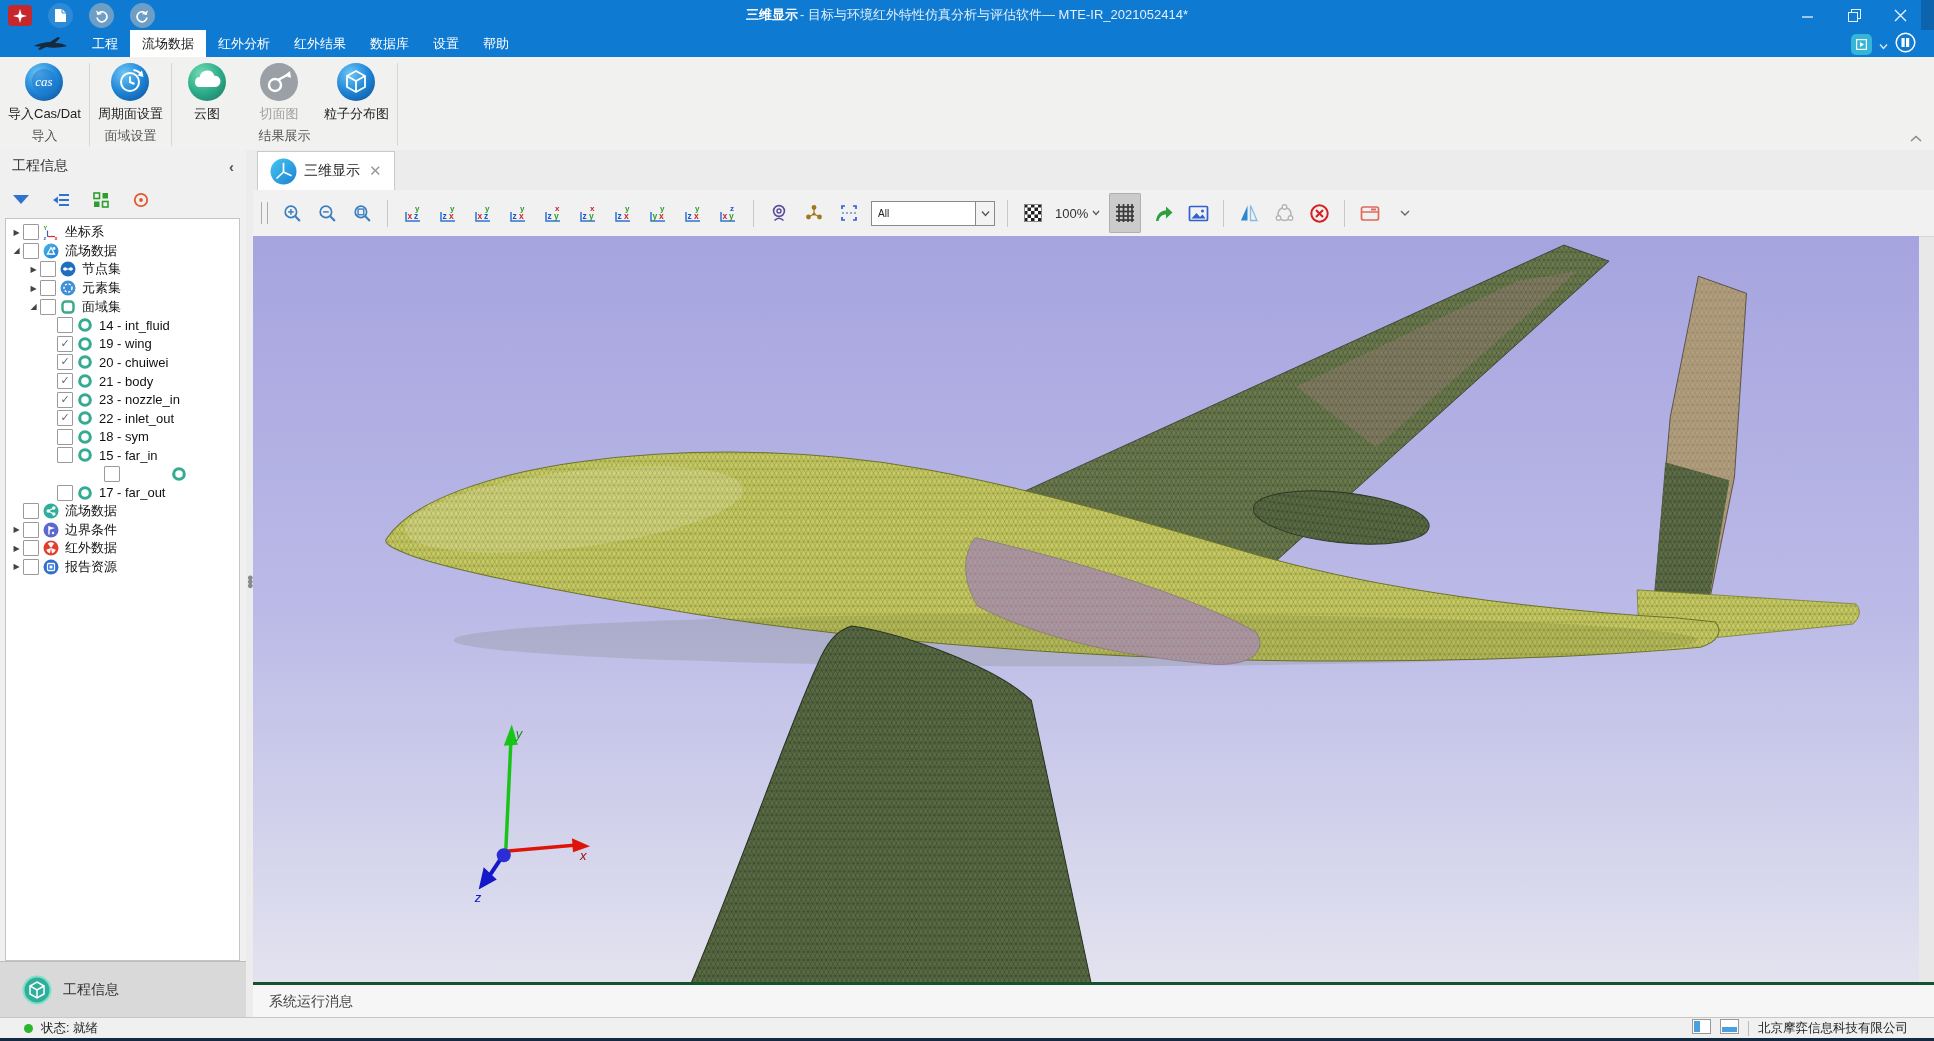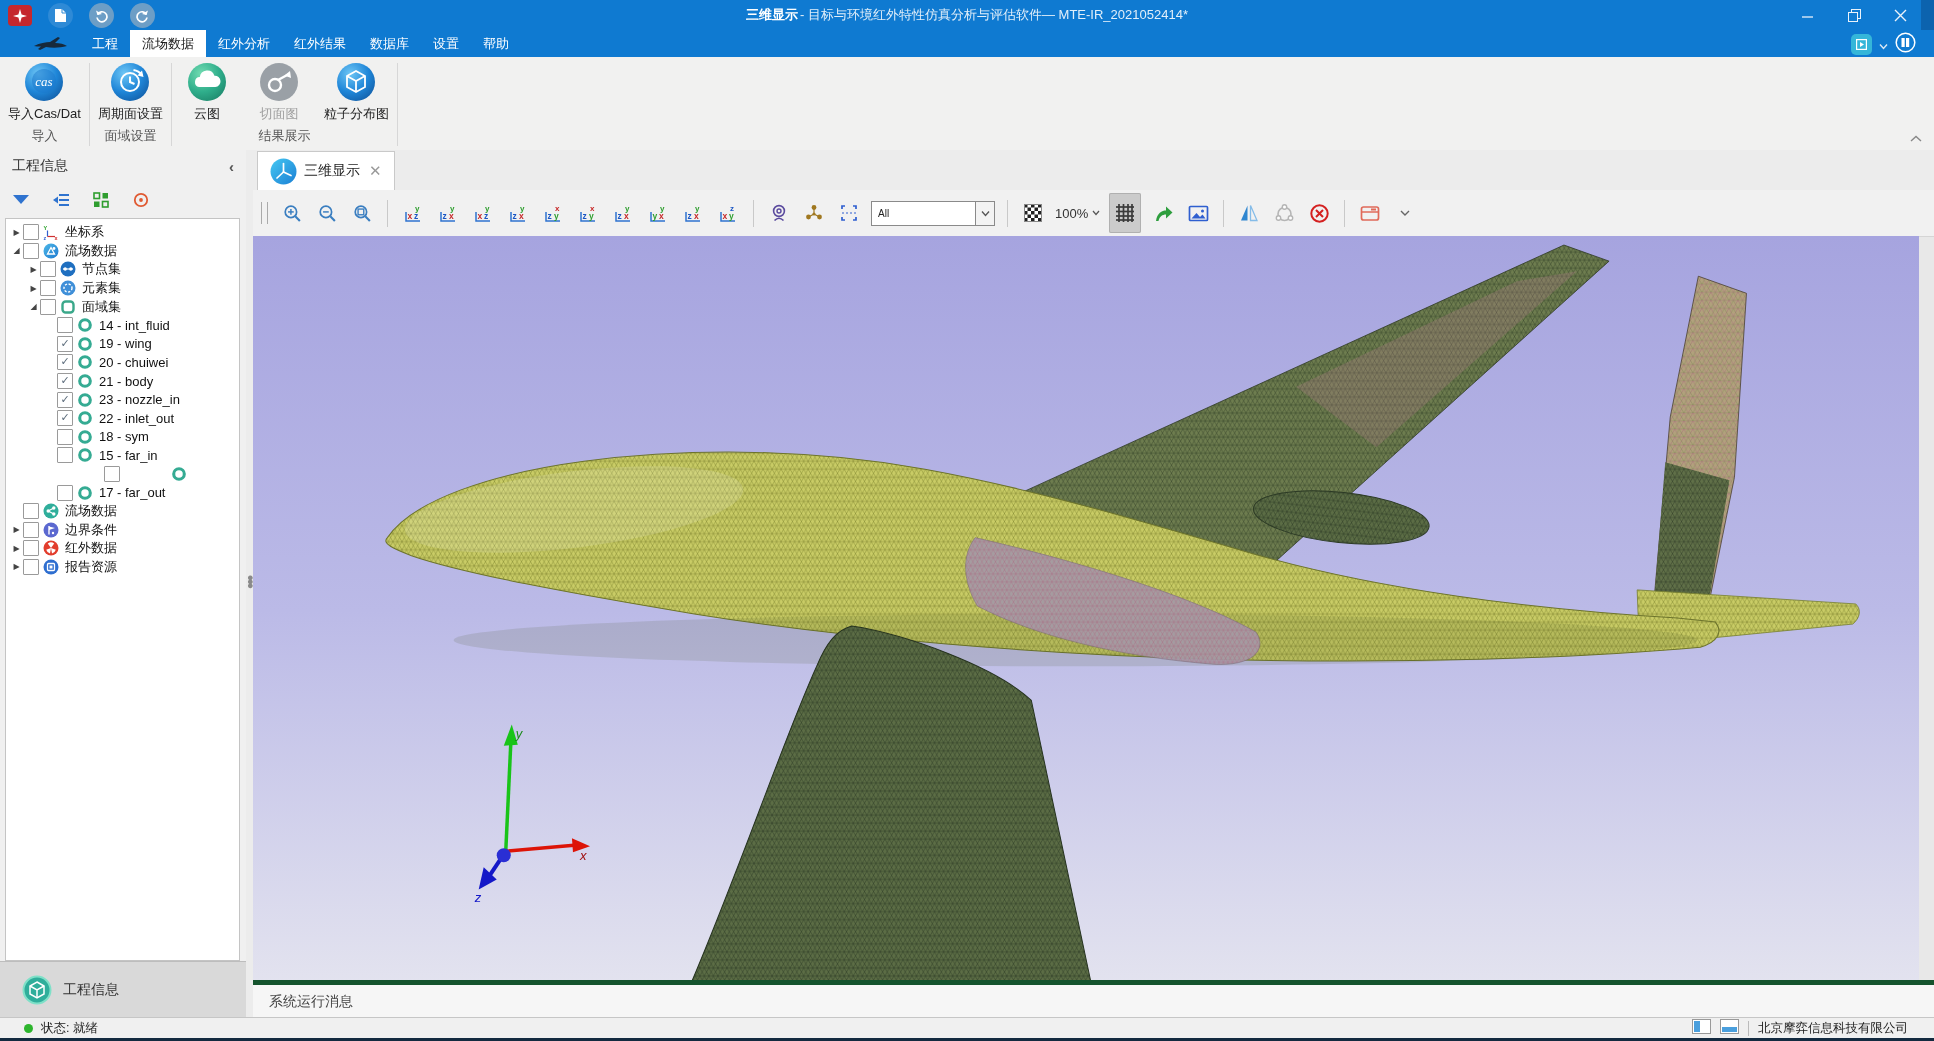--- a/index.html
+++ b/index.html
@@ -62,21 +62,21 @@
   .tbtn.pressed{background:#cbcbcb;box-shadow:inset 0 0 0 1px #b0b0b0;width:32px;height:40px}
   .vsep{width:1px;height:27px;background:#c9c9c9;margin:0 3px;flex:none}
   .handle{width:5px;height:22px;border-left:1px solid #aaa;border-right:1px solid #aaa;flex:none;margin-right:2px}
   .combo{width:122px;height:23px;background:#fff;border:1px solid #8a8a8a;display:flex;align-items:center;font-size:10px;color:#222;flex:none}
   .combo-text{flex:1;padding-left:6px}
   .combo-btn{width:18px;height:100%;border-left:1px solid #8a8a8a;background:#f3f3f3;display:flex;align-items:center;justify-content:center}
   .zoomlabel{font-size:13px;color:#333;display:flex;align-items:center;gap:4px;flex:none}
   #view-icons{display:flex;align-items:center;gap:9px}
   .viewport{position:absolute;top:86px;left:0;right:15px;bottom:33px}
   .viewport svg{display:block;width:100%;height:100%}
-  .msgbar{position:absolute;left:0;right:0;bottom:0;height:33px;background:#f6f6f6;border-top:5px solid #14532d;
+  .msgbar{position:absolute;left:0;right:0;bottom:0;height:33px;background:#f6f6f6;border-top:3px solid #14532d;
           display:flex;align-items:center;padding-left:16px;font-size:14px;color:#444}
   
   .statusbar{position:absolute;left:0;right:0;bottom:3px;height:20px;background:#f0f0f0;border-top:1px solid #c6c6c6;
              display:flex;align-items:center;justify-content:space-between;font-size:12.5px;color:#222;padding:0 0 0 24px}
   .sb-left{display:flex;align-items:center}
   .sdot{width:9px;height:9px;border-radius:50%;background:#2db52d;margin-right:8px}
   .sb-right{display:flex;align-items:center;gap:9px;padding-right:26px}
   .sb-sep{width:1px;height:15px;background:#bbb}
   .win-bottom{position:absolute;left:0;right:0;bottom:0;height:3px;background:#132a40}
 </style>

